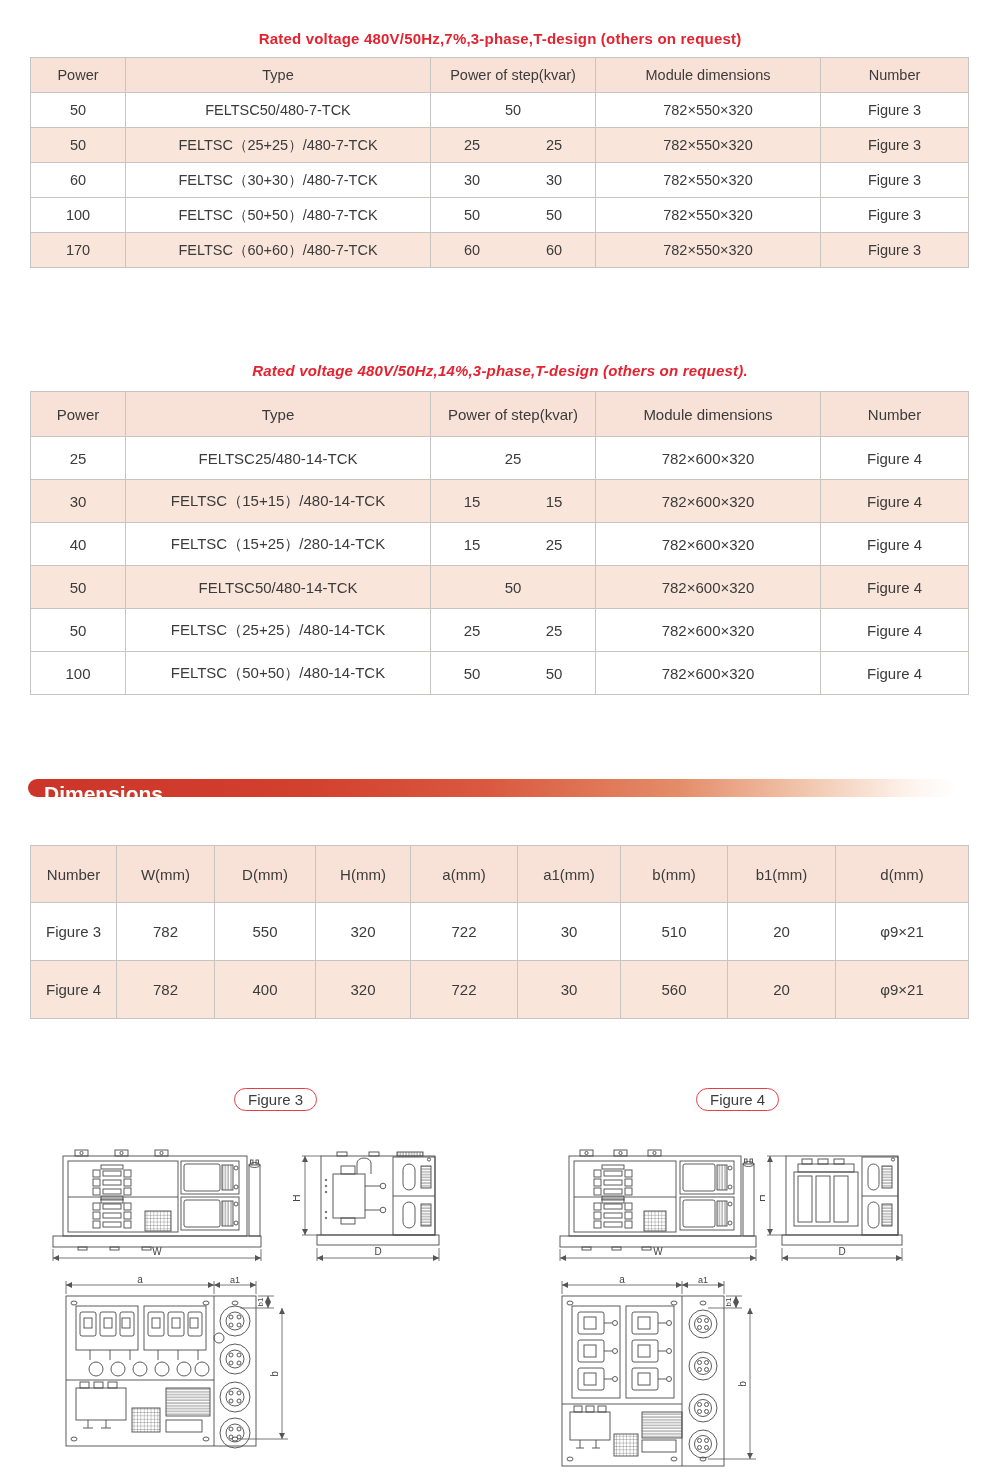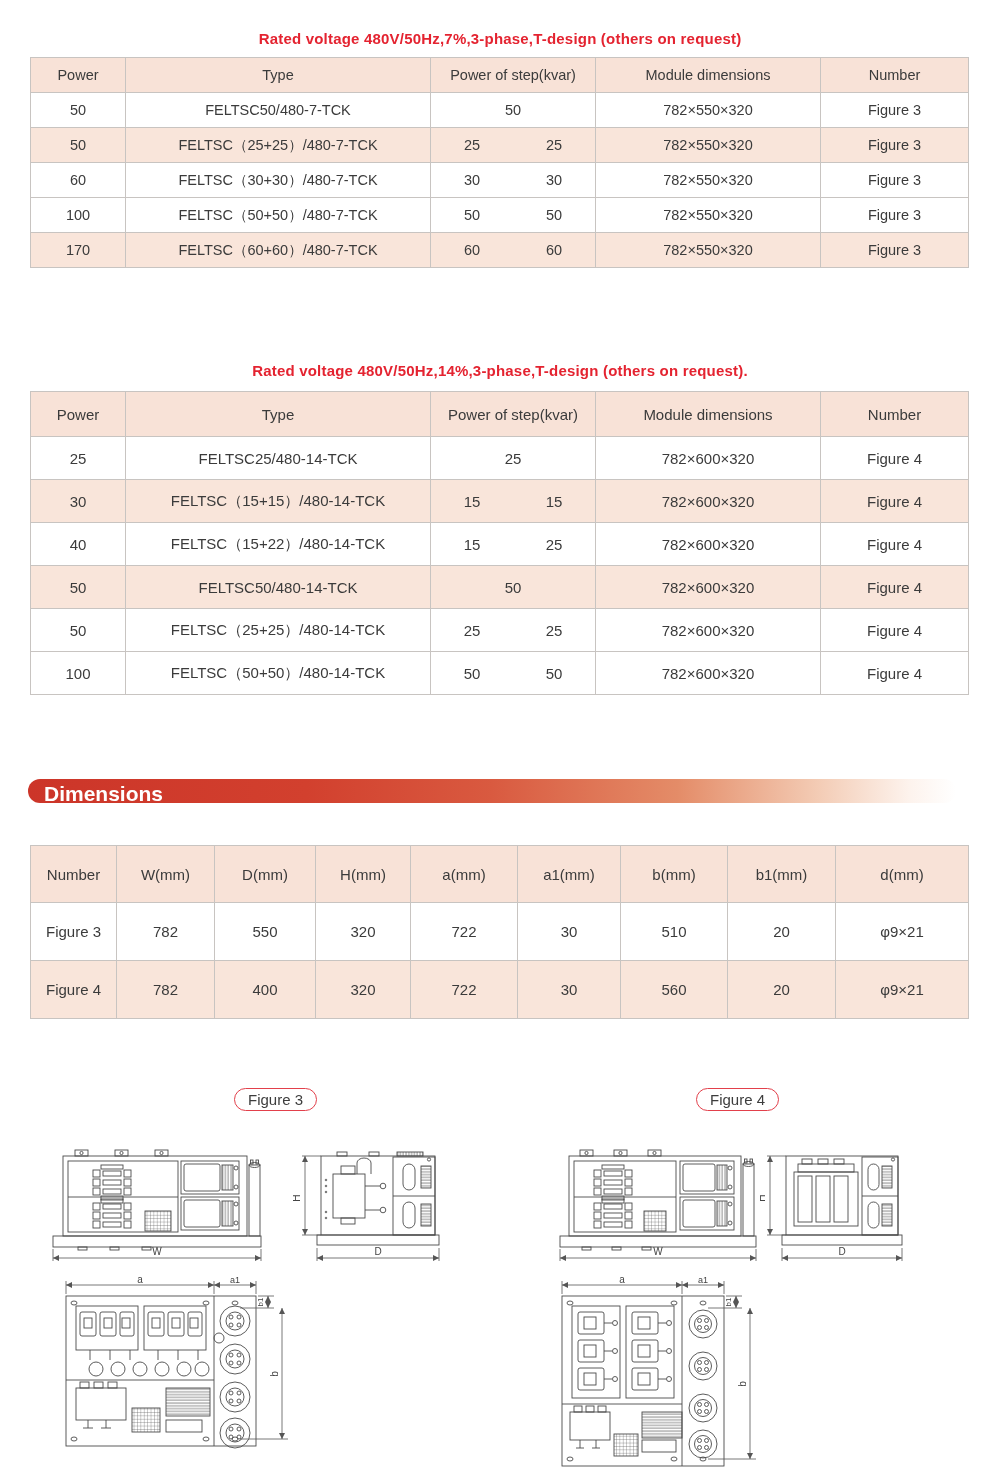--- a/index.html
+++ b/index.html
@@ -2,41 +2,41 @@
 <html><head>
 <meta charset="utf-8">
 <style>
   * { margin:0; padding:0; box-sizing:border-box; }
   body { font-family: "Liberation Sans", "DejaVu Sans", sans-serif; background:#fff; }
   .doc { position:relative; width:1000px; height:1484px; background:#fff; overflow:hidden; }
 
   .sec-title { position:absolute; left:0; width:100%; text-align:center;
                color:#e42330; font-weight:bold; font-size:15px; letter-spacing:0.2px;margin-top:16px; }
   #title1 { top:14px; }
-  #title2 { top:346px; }
+  #title2 { top:346px;font-style:italic; }
 
   table.spec { position:absolute; left:30px; width:938px; border-collapse:collapse;
                table-layout:fixed; border:1px solid #9c9c9c; }
   table.spec th, table.spec td { border:1px solid #c8c4c1; text-align:center;
                color:#3b3b3b; font-weight:normal; overflow:hidden; }
   th { background:#f8e2d7; }
   tr.stripe td { background:#f9e5da; }
 
   #table1 { top:57px; font-size:14.5px; }
   #table1 th { height:35px; }
   #table1 td { height:35px; }
 
   #table2 { top:391px; font-size:15px; }
   #table2 th { height:45px; }
   #table2 td { height:43px; }
 
   .step-cell .half { display:inline-block; width:50%; }
   .step-cell .full { display:inline-block; width:100%; }
 
-  #banner { position:absolute; left:28px; top:779px; width:928px; height:24px;
+  #banner { position:absolute; left:28px; top:779px; width:928px; height:18px;
             border-radius:15px; line-height:30px; padding-left:16px;
             color:#fff; font-size:21px; font-weight:bold;
             background:linear-gradient(90deg,#cc3529 0%,#d2402e 30%,#d95a40 50%,#e48c68 70%,#f3cbb4 85%,#fdf3ed 95%,#ffffff 100%); }
 
   #dimtable { top:845px; font-size:15px; }
   #dimtable th { height:57px; }
   #dimtable td { height:58px; }
 
   #drawings { position:absolute; left:0; top:1080px; width:1000px; height:404px; }
   .fig-pill { position:absolute; top:8px; height:23px; line-height:21px; padding:0 13px;
@@ -134,21 +134,21 @@
     </tr>
     <tr class="stripe">
       <td>30</td>
       <td>FELTSC（15+15）/480-14-TCK</td>
       <td class="step-cell"><span class="half">15</span><span class="half">15</span></td>
       <td>782×600×320</td>
       <td>Figure 4</td>
     </tr>
     <tr>
       <td>40</td>
-      <td>FELTSC（15+22）/480-14-TCK</td>
+      <td>FELTSC（15+25）/280-14-TCK</td>
       <td class="step-cell"><span class="half">15</span><span class="half">25</span></td>
       <td>782×600×320</td>
       <td>Figure 4</td>
     </tr>
     <tr class="stripe">
       <td>50</td>
       <td>FELTSC50/480-14-TCK</td>
       <td class="step-cell"><span class="full">50</span></td>
       <td>782×600×320</td>
       <td>Figure 4</td>

